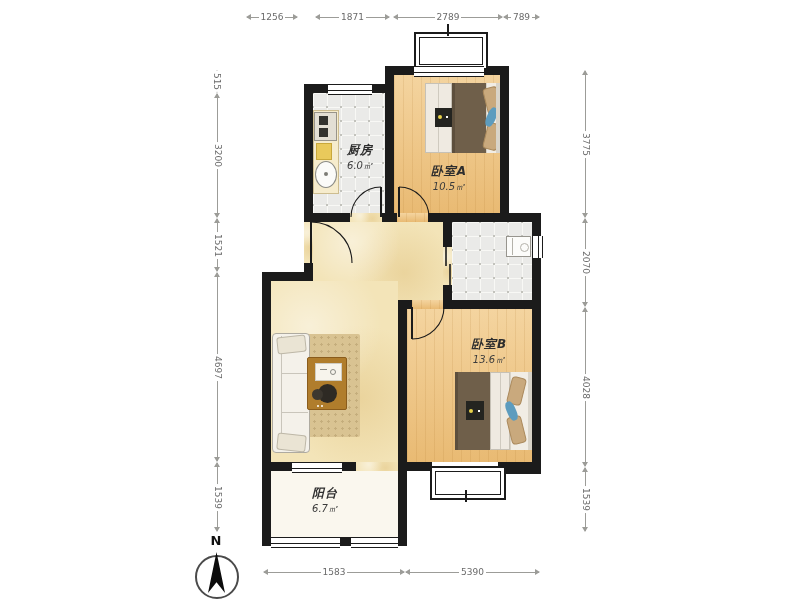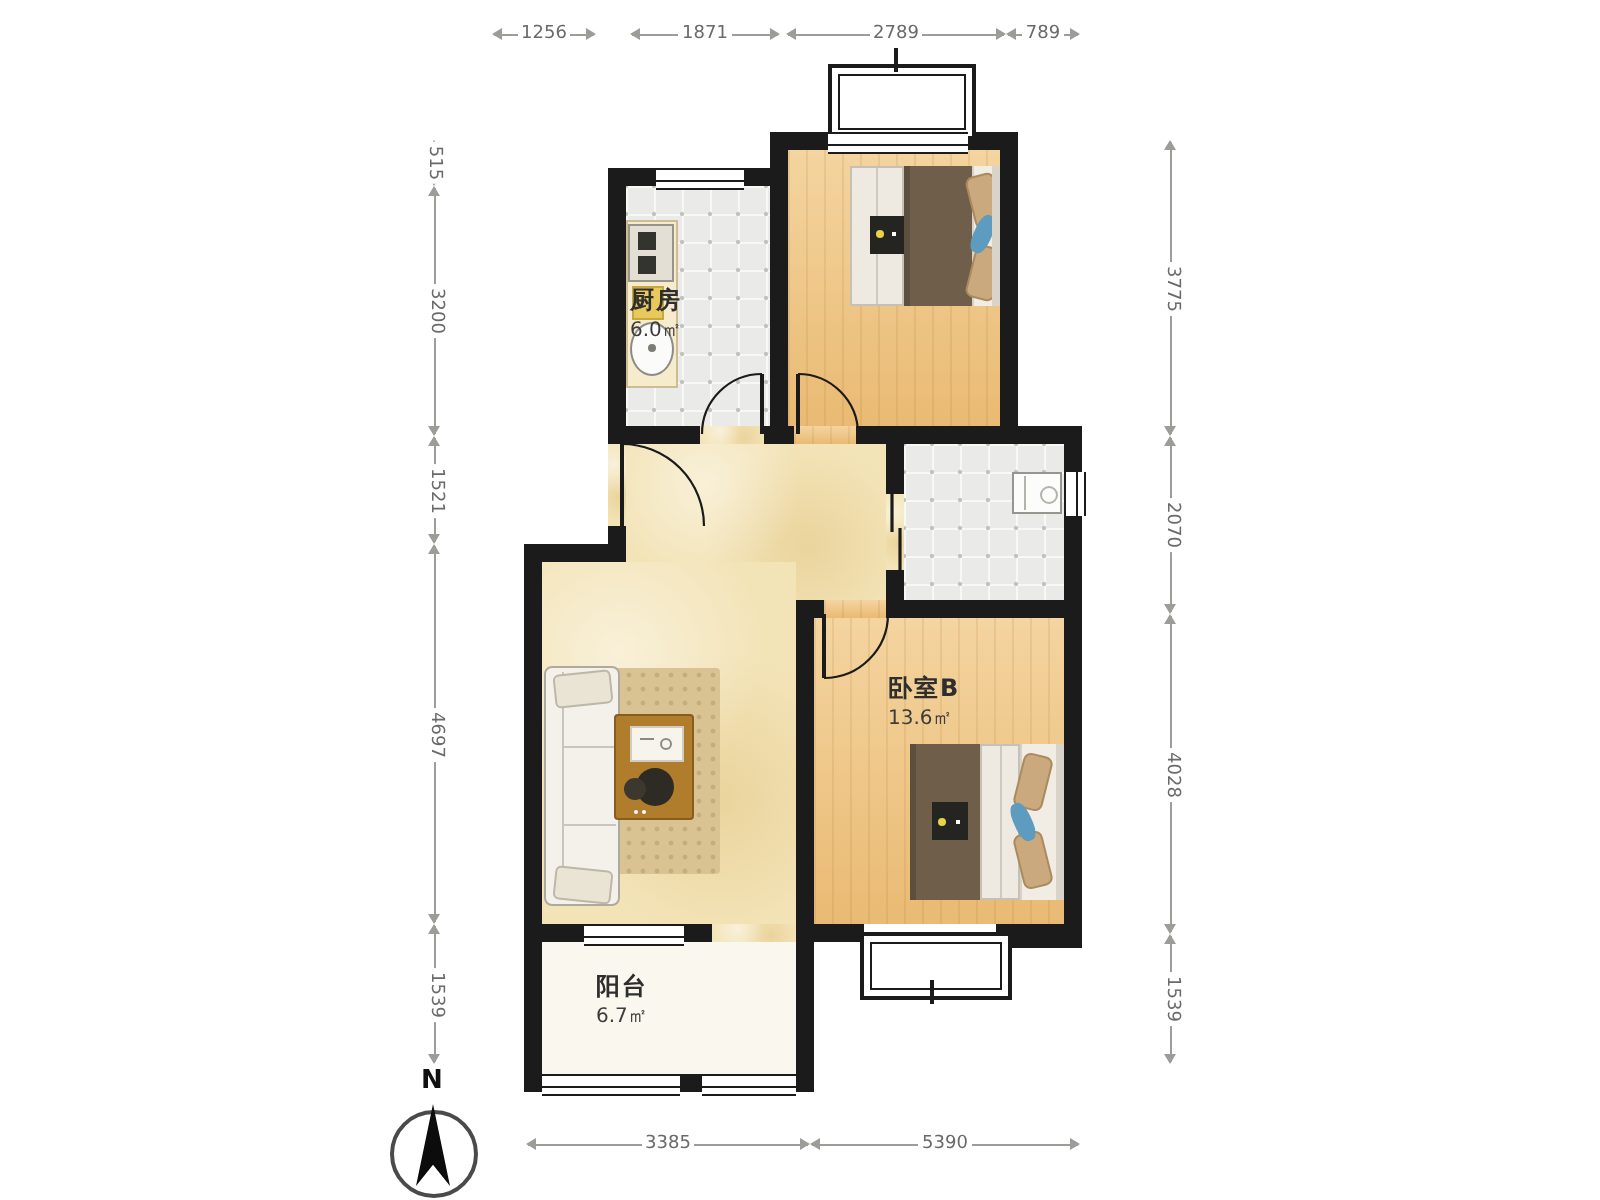--- a/index.html
+++ b/index.html
@@ -26,21 +26,21 @@
   .win{position:absolute;background:#fff;border-top:1px solid #1b1b1b;border-bottom:1px solid #1b1b1b;z-index:4;}
   .win::after{content:"";position:absolute;left:0;right:0;top:50%;height:1px;background:#1b1b1b;}
   .winv{position:absolute;background:#fff;border-left:1px solid #1b1b1b;border-right:1px solid #1b1b1b;z-index:4;}
   .winv::after{content:"";position:absolute;top:0;bottom:0;left:50%;width:1px;background:#1b1b1b;}
   .bay{position:absolute;background:#fff;border:2px solid #1b1b1b;z-index:4;}
   .bay .inner{position:absolute;left:3px;top:3px;right:3px;bottom:3px;border:1px solid #1b1b1b;}
   .tick{position:absolute;width:2px;background:#1b1b1b;z-index:5;}
   
   .fur{position:absolute;z-index:2;}
   
-  .rlabel{position:absolute;width:90px;text-align:left;line-height:1.3;z-index:7;}
+  .rlabel{position:absolute;width:90px;text-align:center;line-height:1.3;z-index:7;font-style:italic;}
   .rlabel .nm{display:block;font-size:12px;font-weight:600;color:#2e2e2e;letter-spacing:1px;}
   .rlabel .ar{display:block;font-size:10px;color:#3c3c3c;}
   
   .dim{position:absolute;display:flex;align-items:center;justify-content:center;z-index:7;}
   .dim-h{height:14px;}
   .dim-h::before{content:"";position:absolute;left:1px;right:1px;top:6.5px;height:1px;background:#9c9c98;}
   .dim-v{width:14px;}
   .dim-v::before{content:"";position:absolute;top:1px;bottom:1px;left:6.5px;width:1px;background:#9c9c98;}
   .dim span{position:relative;z-index:1;background:#fff;padding:0 2px;font-size:9px;color:#6a6a6a;white-space:nowrap;line-height:1;}
   .dim-v span{transform:rotate(90deg);}
@@ -196,25 +196,29 @@
     <path d="M412 339 A32 32 0 0 0 444 307" stroke="#1b1b1b" stroke-width="1.1" fill="none"></path>
 
     <path d="M446 247 V266" stroke="#1b1b1b" stroke-width="1.6" fill="none"></path>
     <path d="M450 264 V285" stroke="#1b1b1b" stroke-width="1.6" fill="none"></path>
   </svg>
 
   <div class="rlabel" style="left:315px;top:143px;">
     <span class="nm">厨房</span>
     <span class="ar">6.0㎡</span>
   </div>
+  <div class="rlabel" style="left:404px;top:164px;">
+    <span class="nm">卧室A</span>
+    <span class="ar">10.5㎡</span>
+  </div>
   <div class="rlabel" style="left:444px;top:337px;">
     <span class="nm">卧室B</span>
     <span class="ar">13.6㎡</span>
   </div>
-  <div class="rlabel" style="left:298px;top:486px;">
+  <div class="rlabel" style="left:280px;top:486px;">
     <span class="nm">阳台</span>
     <span class="ar">6.7㎡</span>
   </div>
 
   <div class="dim dim-h" style="left:246px;top:10px;width:52px;">
     <i class="arr aw"></i>
       <span>1256</span>
       <i class="arr ae"></i>
     </div>
   <div class="dim dim-h" style="left:315px;top:10px;width:75px;">
@@ -275,21 +279,21 @@
       <i class="arr as"></i>
     </div>
   <div class="dim dim-v" style="left:578px;top:467px;height:65px;">
     <i class="arr an"></i>
       <span>1539</span>
       <i class="arr as"></i>
     </div>
 
   <div class="dim dim-h" style="left:263px;top:565px;width:142px;">
     <i class="arr aw"></i>
-      <span>3385</span>
+      <span>1583</span>
       <i class="arr ae"></i>
     </div>
   <div class="dim dim-h" style="left:405px;top:565px;width:135px;">
     <i class="arr aw"></i>
       <span>5390</span>
       <i class="arr ae"></i>
     </div>
 
   <div class="compass-n">N</div>
   <div class="compass-circle"></div>

